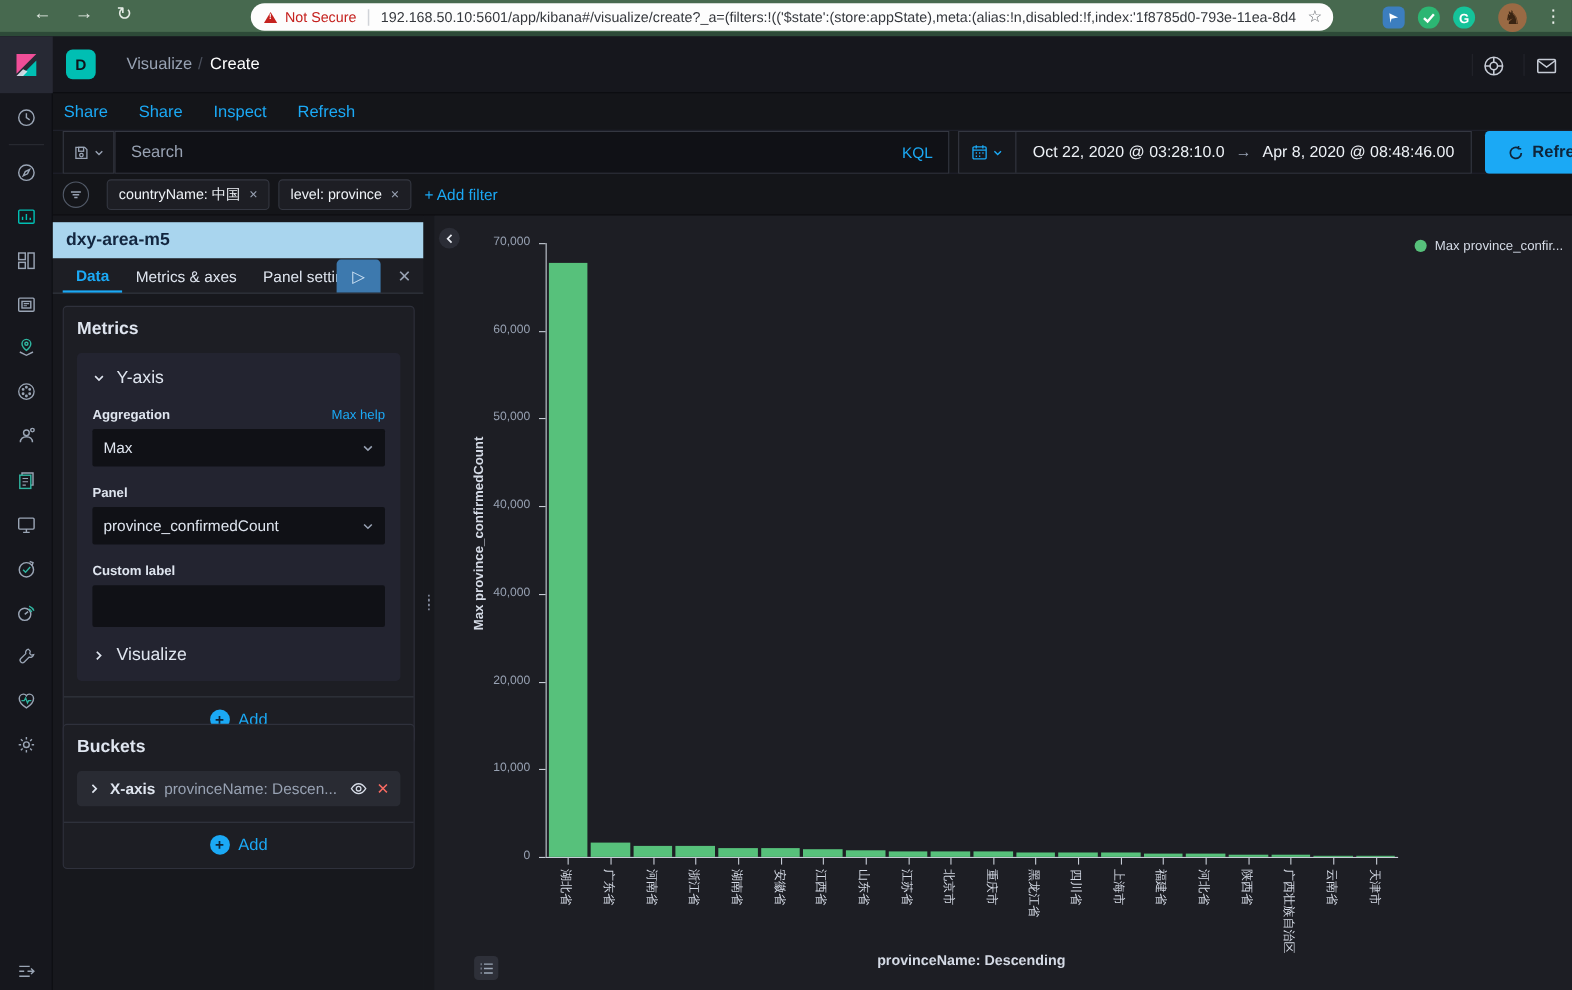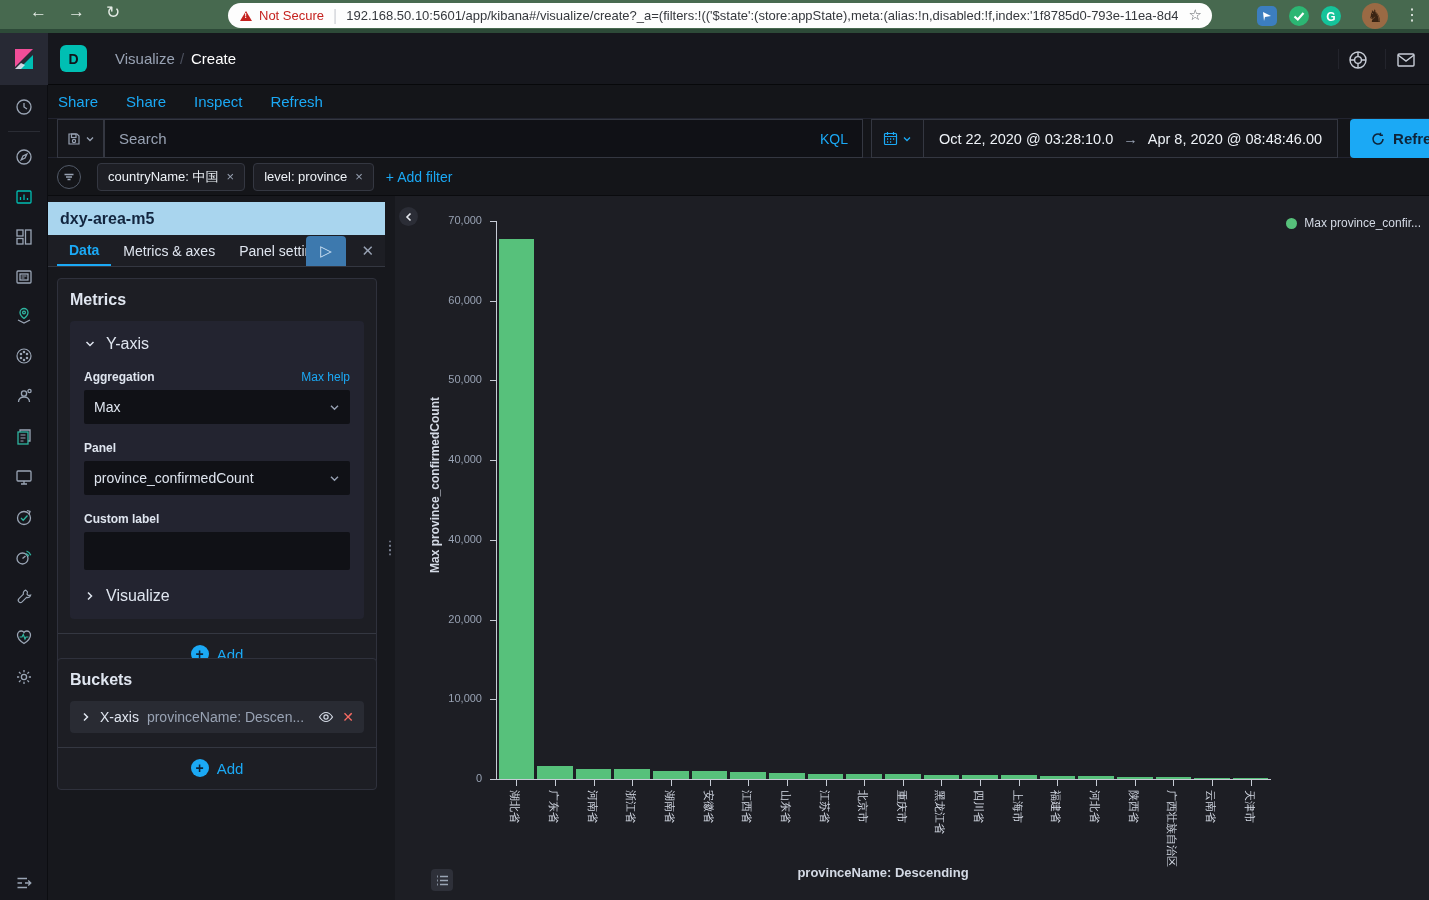--- a/index.html
+++ b/index.html
@@ -70,21 +70,21 @@
   .fld-label { color:#dfe5ef; font-size:12px; font-weight:bold; }
   .help-link { color:#1ba9f5; font-size:12px; cursor:pointer; }
   .select { margin-top:6px; height:34px; background:#101116; border-radius:2px; display:flex; align-items:center; justify-content:space-between; padding:0 10px; color:#dfe5ef; font-size:14px; cursor:pointer; }
   .select .chev { color:#98a2b3; }
   .text-input { margin-top:6px; height:38px; background:#101116; border-radius:2px; border:none; width:100%; color:#dfe5ef; font-size:14px; padding:0 10px; }
   .card-div { margin:14px -12px 0 -12px; border-top:1px solid #343741; }
   .add-row { margin-top:11px; display:flex; align-items:center; justify-content:center; gap:8px; cursor:pointer; }
   .plus-circle { width:18px; height:18px; border-radius:50%; background:#1ba9f5; color:#0e2439; font-size:14px; font-weight:bold; display:flex; align-items:center; justify-content:center; line-height:1; }
   .add-label { color:#1ba9f5; font-size:15px; }
   .bucket-row { margin-top:12px; height:32px; background:#292b33; border-radius:4px; display:flex; align-items:center; gap:8px; padding:0 10px; cursor:pointer; }
-  .bucket-row .bname { color:#dfe5ef; font-size:14px; font-weight:normal; }
+  .bucket-row .bname { color:#dfe5ef; font-size:14px; font-weight:bold; }
   .bucket-row .bdesc { color:#98a2b3; font-size:14px; white-space:nowrap; overflow:hidden; flex:1; }
   .bucket-row .bx { color:#f86b63; font-size:14px; cursor:pointer; }
 
   .resizer { position:absolute; left:385px; top:196px; width:10px; height:704px; background:#17181d; display:flex; align-items:center; justify-content:center; cursor:col-resize; }
   .resizer .dots { color:#8b93a6; font-size:13px; line-height:4px; text-align:center; }
 
   
   .chart { position:absolute; left:395px; top:196px; width:1034px; height:704px; background:#1d1e24; }
   .collapse-circle { position:absolute; left:4px; top:11px; width:19px; height:19px; border-radius:50%; background:#2b2d36; display:flex; align-items:center; justify-content:center; cursor:pointer; }
   .legend { position:absolute; right:8px; top:20px; display:flex; align-items:center; gap:7px; cursor:pointer; }

